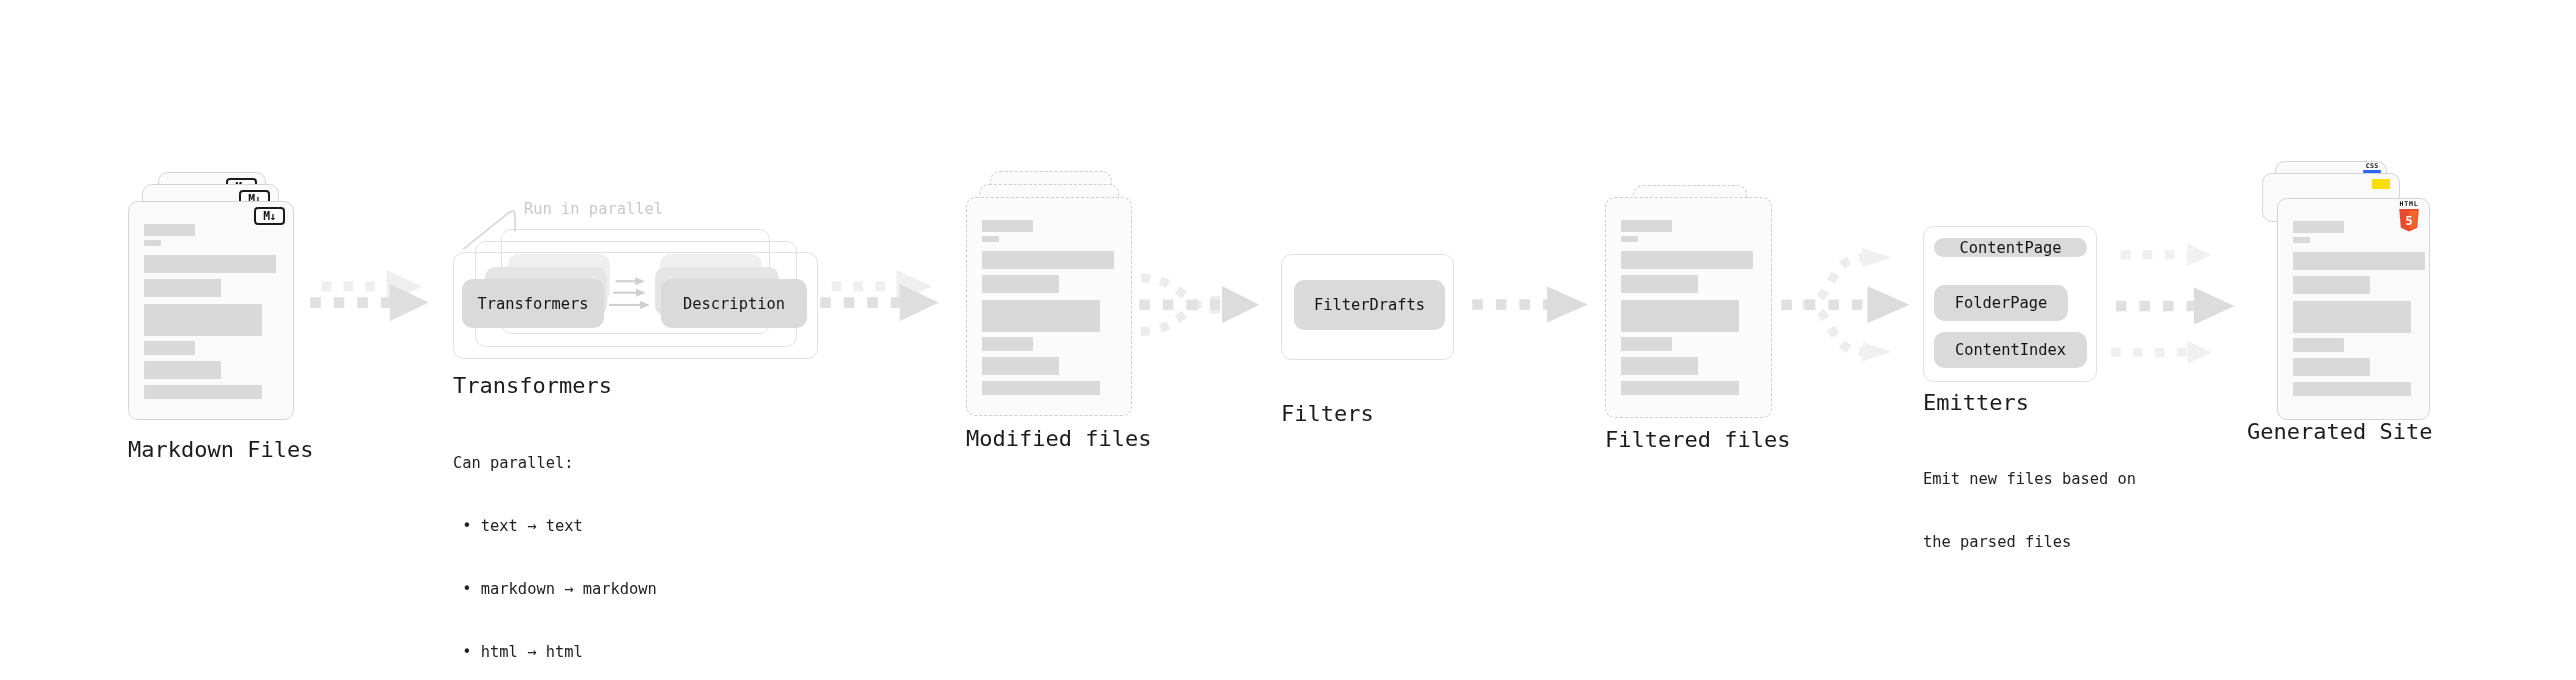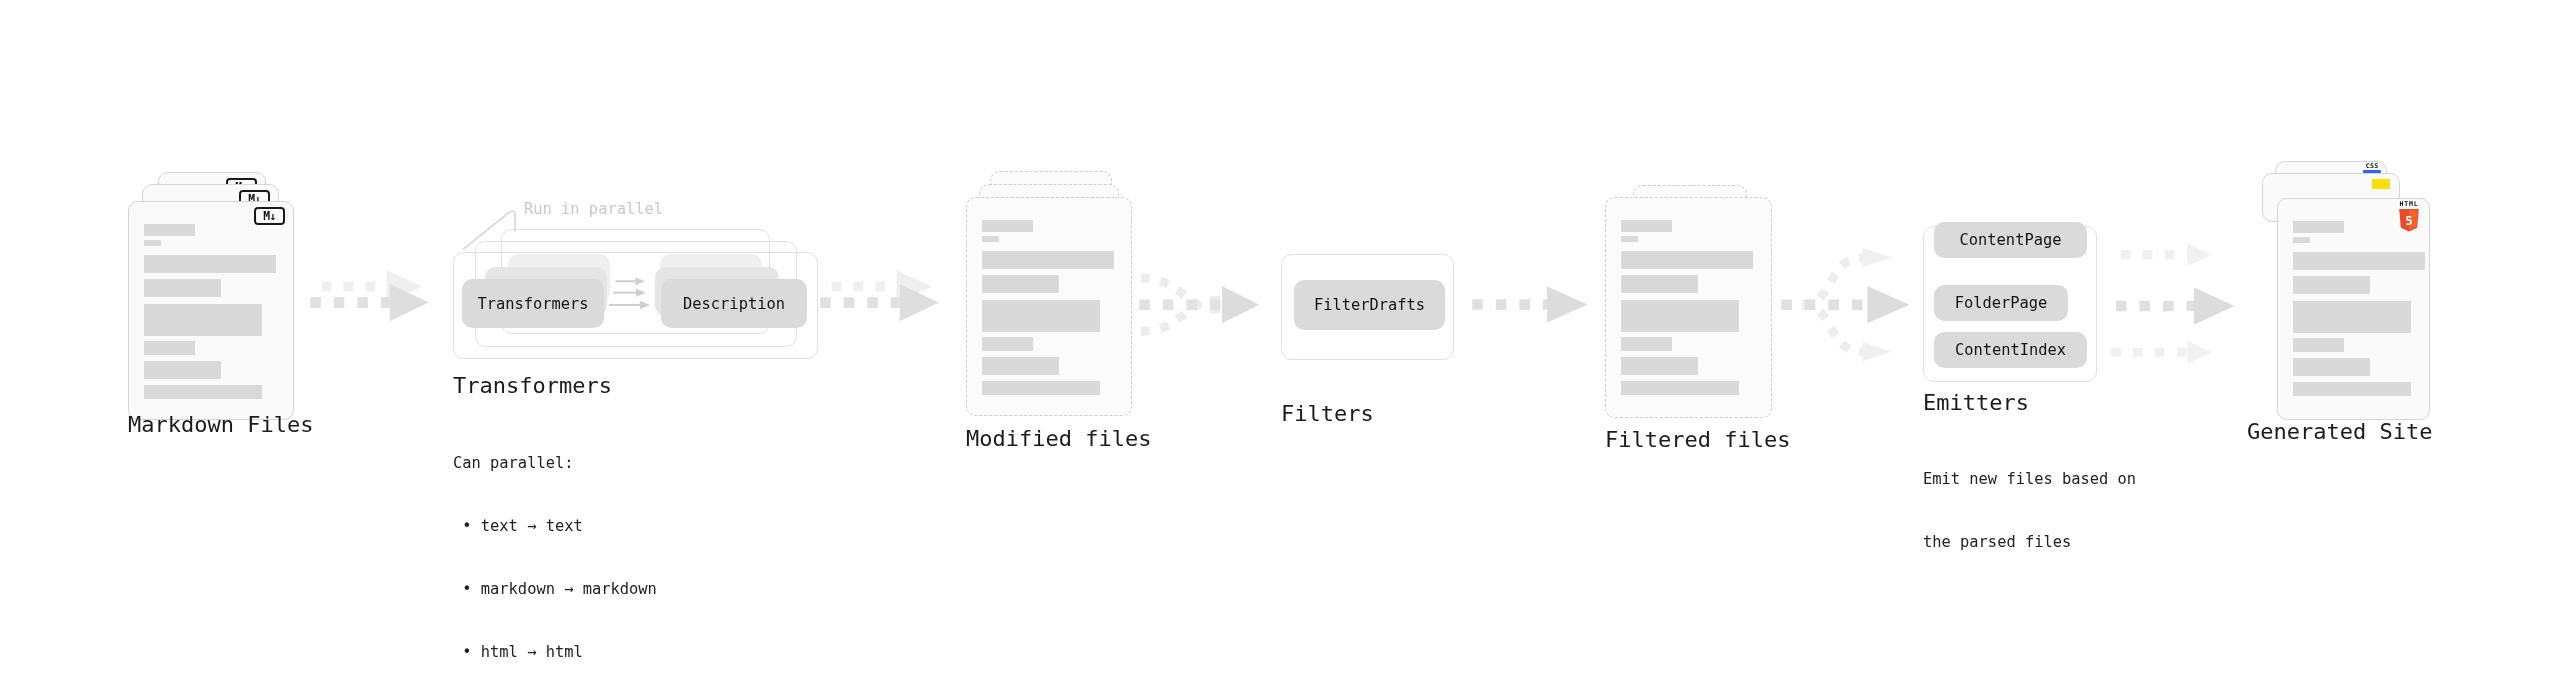--- a/index.html
+++ b/index.html
@@ -53,27 +53,27 @@
     font-size:15.4px;color:#141414;white-space:pre;}
   .pill.g1{background:#e5e5e5;}
   .pill.g2{background:#efefef;}
   #fm-g2{left:508px;top:254px;width:102px;height:49px;}
   #fm-g1{left:485px;top:267px;width:122px;height:49px;}
   #fm   {left:462px;top:279px;width:142px;height:49px;}
   #ds-g2{left:660px;top:254px;width:102px;height:49px;}
   #ds-g1{left:655px;top:267px;width:124px;height:49px;}
   #ds   {left:661px;top:279px;width:146px;height:49px;}
   #fd   {left:1294px;top:280px;width:151px;height:50px;}
-  #em1{left:1934px;top:222px;width:153px;height:36px;}
+  #em1{left:1934px;top:238px;width:153px;height:19px;}
   #em2{left:1934px;top:285px;width:134px;height:36px;}
   #em3{left:1934px;top:332px;width:153px;height:36px;}
 
   
   .stage-label{position:absolute;font-size:22px;color:#1b1b1b;white-space:pre;}
-  #lbl-markdown{left:128px;top:412px;}
+  #lbl-markdown{left:128px;top:437px;}
   #lbl-transformers{left:453px;top:373px;}
   #lbl-modified{left:966px;top:426px;}
   #lbl-filters{left:1281px;top:373px;margin-top:28px;}
   #lbl-filtered{left:1605px;top:427px;}
   #lbl-emitters{left:1923px;top:390px;}
   #lbl-generated{left:2247px;top:419px;}
   .desc{position:absolute;font-size:15.4px;line-height:21px;color:#222222;white-space:pre;}
   #desc-transformers{left:453px;top:411px;}
   #desc-modified{left:966px;top:454px;}
   #desc-filters{left:1281px;top:410px;}

